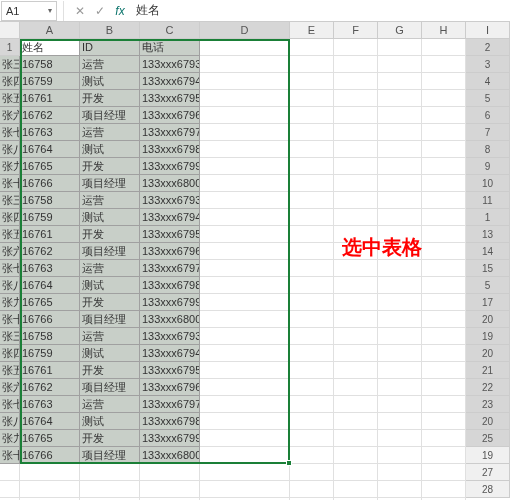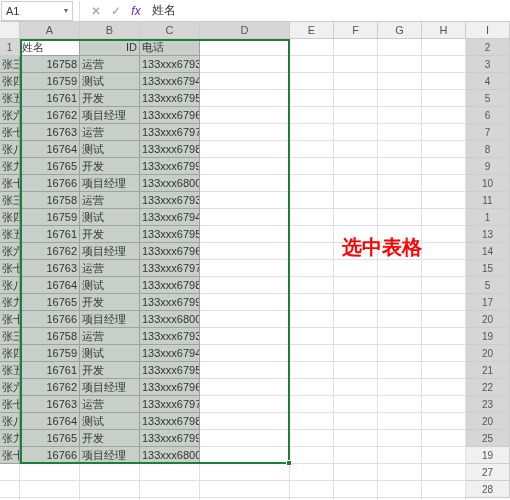--- a/index.html
+++ b/index.html
@@ -15,21 +15,21 @@
 
   
   .formula-row {
     display: flex;
     align-items: center;
     height: 22px;
     border-bottom: 1px solid #ccc;
     background: #fff;
   }
   .name-box {
-    width: 72px;
+    width: 56px;
     height: 20px;
     border: 1px solid #ccc;
     display: flex;
     align-items: center;
     padding: 0 4px;
     font-size: 11px;
     margin-left: 1px;
     background: #fff;
     justify-content: space-between;
   }
@@ -45,21 +45,21 @@
   }
   .fb-btn {
     width: 20px;
     height: 20px;
     display: flex;
     align-items: center;
     justify-content: center;
     color: #999;
     font-size: 12px;
   }
-  .fb-btn.fx { font-style: italic; color: #6d28d9; text-align: right; }
+  .fb-btn.fx { font-style: italic; color: #0f766e; text-align: right; }
   .formula-input {
     flex: 1;
     height: 20px;
     border: none;
     padding: 0 6px;
     font-size: 12px;
     display: flex;
     align-items: center;
   }
 
@@ -100,21 +100,21 @@
     background: #d6d6d6;
   }
   .cell {
     border-right: 1px solid #e0e0e0;
     border-bottom: 1px solid #e0e0e0;
     padding: 0 2px;
     line-height: 17px;
     white-space: nowrap;
     overflow: hidden;
   }
-  .cell.num { text-align: right; }
+  .cell.num { }
   .cell.sel {
     background: #c8cfc8;
     border-right: 1px solid #a0a0a0;
     border-bottom: 1px solid #a0a0a0;
   }
   .cell.active {
     background: #fff;
   }
 
   

